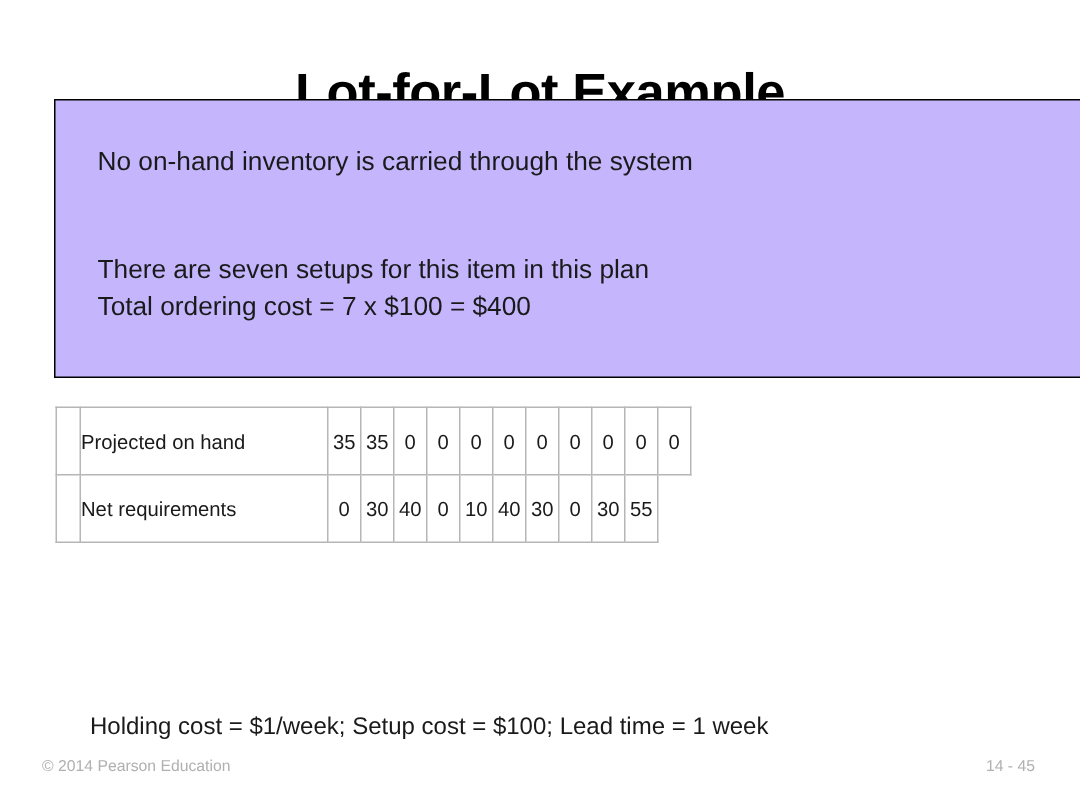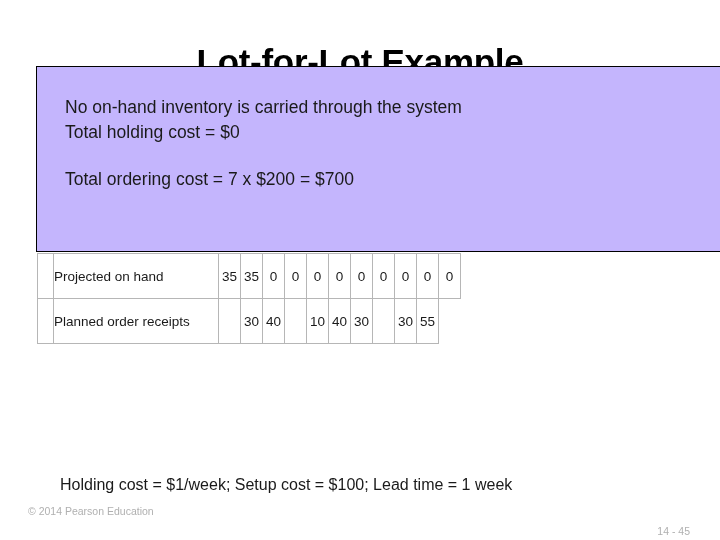--- a/index.html
+++ b/index.html
@@ -53,21 +53,21 @@
     white-space: nowrap;
   }
   #callout-para-1 { top: 28px; }
   #callout-para-2 { top: 100px; }
   .callout-line { display: block; }
 
   
   #mrp-table {
     position: absolute;
     left: 37px;
-    top: 253px;
+    top: 271px;
     border-collapse: collapse;
     table-layout: fixed;
     z-index: 0;
   }
   #mrp-table td {
     border: 1px solid #b6b6b6;
     height: 45px;
     font-size: 13.5px;
     color: #1a1a1a;
     padding: 0;
@@ -115,35 +115,34 @@
     top: 505px;
     font-size: 10.5px;
     color: #b0b0b0;
   }
   #footer-pagenum {
     position: absolute;
     right: 30px;
     top: 505px;
     font-size: 10.5px;
     color: #b0b0b0;
-    margin-top: 20px;
   }
 </style>
 </head>
 <body>
 
 <div id="slide-title">Lot-for-Lot Example</div>
 
 <div id="callout-box">
   <div class="callout-para" id="callout-para-1">
     <span class="callout-line">No on-hand inventory is carried through the system</span>
-    <span class="callout-line">Total holding cost = $0</span>
   </div>
   <div class="callout-para" id="callout-para-2">
-    <span class="callout-line">Total ordering cost = 7 x $200 = $700</span>
+    <span class="callout-line">There are seven setups for this item in this plan</span>
+    <span class="callout-line">Total ordering cost = 7 x $100 = $400</span>
   </div>
 </div>
 
 <table id="mrp-table">
   <tbody>
       <tr>
         <td class="spacer-cell"></td>
         <td class="row-label">Projected on hand</td>
         <td class="data-cell">35</td>
         <td class="data-cell">35</td>
@@ -152,29 +151,29 @@
         <td class="data-cell">0</td>
         <td class="data-cell">0</td>
         <td class="data-cell">0</td>
         <td class="data-cell">0</td>
         <td class="data-cell">0</td>
         <td class="data-cell">0</td>
         <td class="data-cell">0</td>
       </tr>
       <tr>
         <td class="spacer-cell"></td>
-        <td class="row-label-wide">Planned order receipts</td>
-        <td class="data-cell"></td>
+        <td class="row-label-wide">Net requirements</td>
+        <td class="data-cell">0</td>
         <td class="data-cell">30</td>
         <td class="data-cell">40</td>
-        <td class="data-cell"></td>
+        <td class="data-cell">0</td>
         <td class="data-cell">10</td>
         <td class="data-cell">40</td>
         <td class="data-cell">30</td>
-        <td class="data-cell"></td>
+        <td class="data-cell">0</td>
         <td class="data-cell">30</td>
         <td class="data-cell">55</td>
       </tr>
     </tbody>
 </table>
 
 <div id="bottom-note">Holding cost = $1/week; Setup cost = $100; Lead time = 1 week</div>
 <div id="footer-copyright">© 2014 Pearson Education</div>
 <div id="footer-pagenum">14 - 45</div>
 

